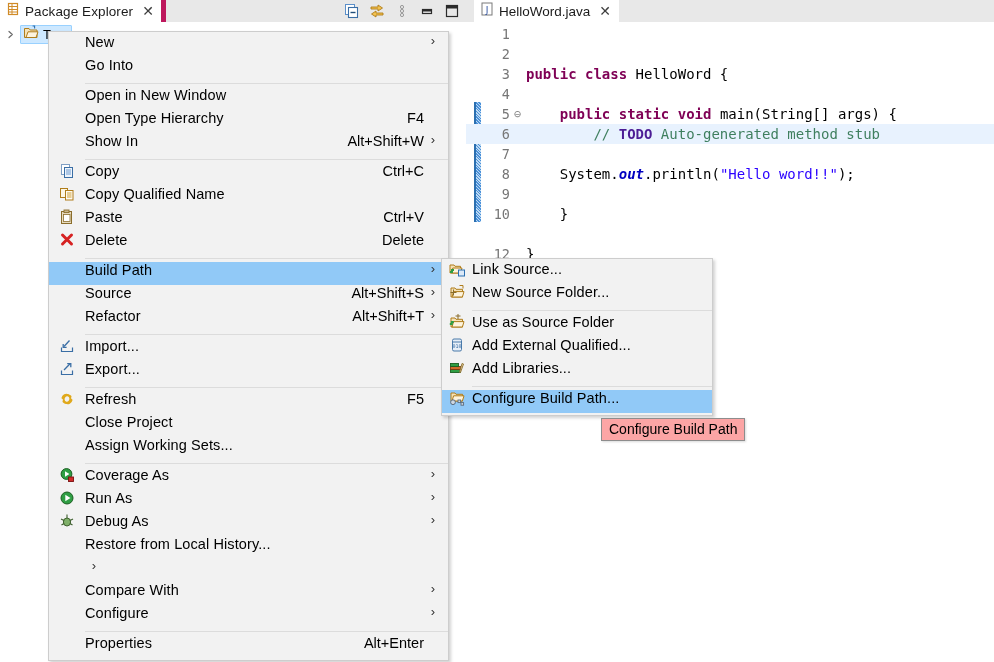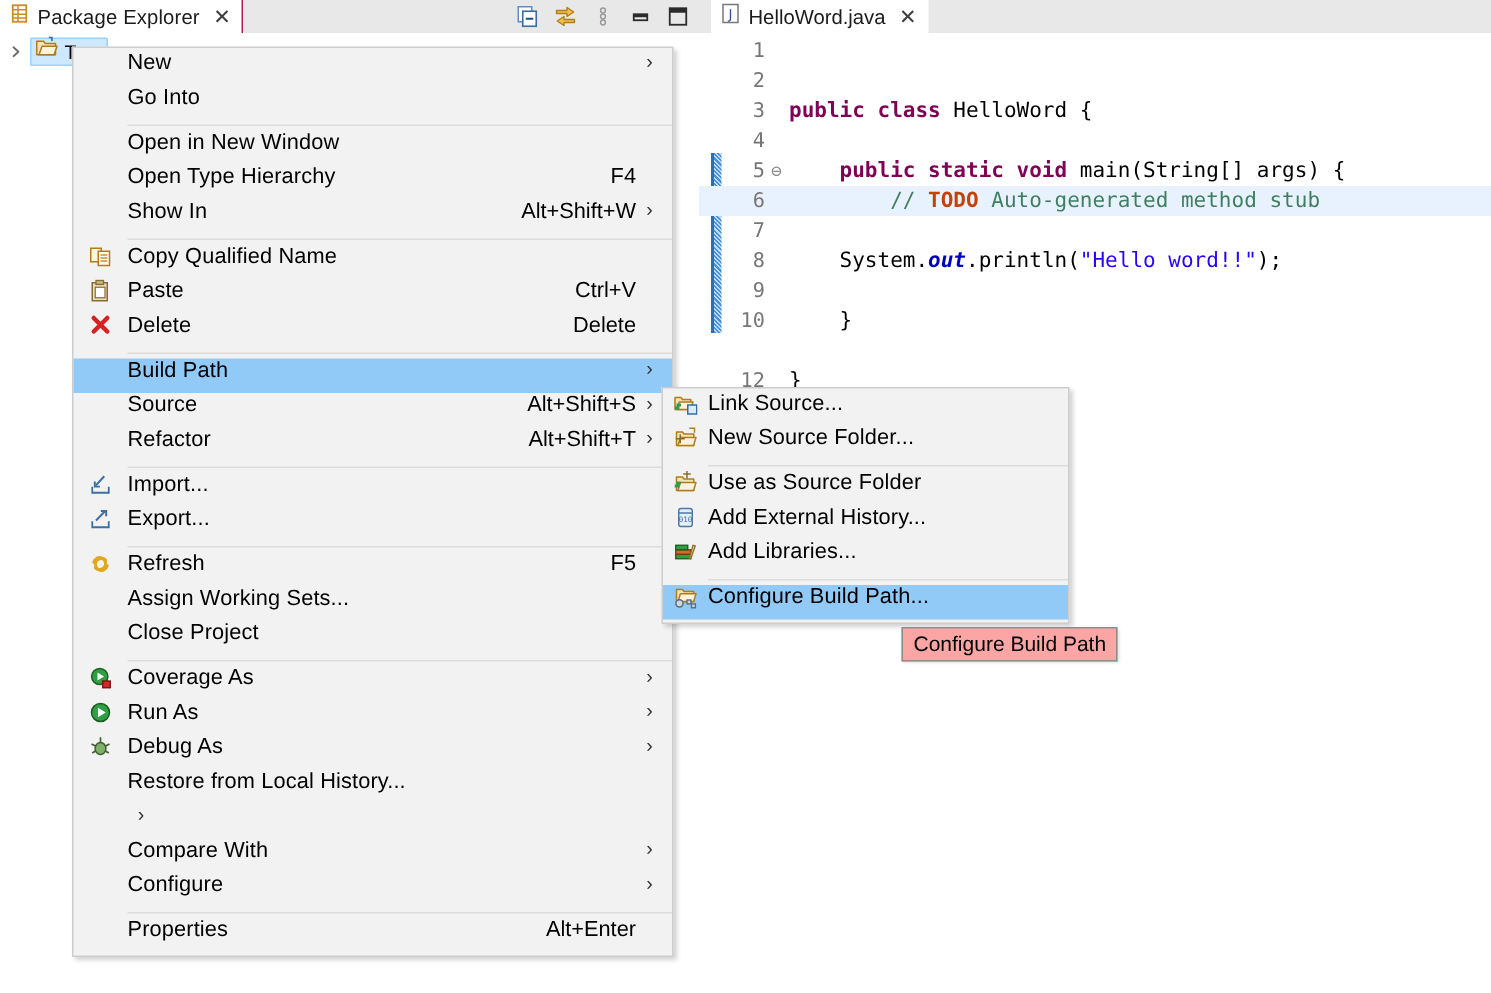--- a/index.html
+++ b/index.html
@@ -16,21 +16,21 @@
   .explorer { position: absolute; left: 0; top: 0; width: 466px; height: 662px; background: #ffffff; }
   .view-tabbar {
     position: absolute; left: 0; top: 0; width: 466px; height: 22px;
     background: #e8e8e8;
   }
   .view-tab {
     position: absolute; left: 0; top: 0; height: 22px;
     display: flex; align-items: center; gap: 5px;
     padding: 0 7px 0 6px;
     background: #ffffff;
-    border-right: 1px solid #be185d;
+    border-right: 5px solid #be185d;
   }
   .view-tab .tab-title { font-size: 13.5px; color: #1b1b1b; letter-spacing: 0.1px; }
   .tab-close { font-size: 14px; color: #3d3d3d; line-height: 1; margin-left: 4px; }
   .view-toolbar {
     position: absolute; right: 2px; top: 0; height: 22px;
     display: flex; align-items: center; gap: 9px; padding-right: 4px;
   }
   .vt-ico { width: 16px; height: 16px; display: block; }
 
   
@@ -70,21 +70,21 @@
   }
   .fold { width: 12px; flex: none; font-family: "DejaVu Sans Mono", monospace;
           font-size: 12px; color: #8a8a8a; line-height: 20px; text-align: left; }
   .code {
     flex: 1; font-family: "DejaVu Sans Mono", monospace; font-size: 14px;
     line-height: 20px; color: #000; white-space: pre;
   }
   .cl.hl { background: #e8f2fe; }
   .kw { color: #7f0055; font-weight: bold; }
   .cmt { color: #3f7f5f; }
-  .todo { color: #c2410c; font-weight: bold; }
+  .todo { color: #4c1d95; font-weight: bold; }
   .str { color: #2a00ff; }
   .fld { color: #0000c0; font-style: italic; font-weight: bold; }
 
   
   .ctx {
     position: absolute; background: #f2f2f2;
     border: 1px solid #cdcdcd; box-shadow: 2px 2px 3px rgba(0,0,0,0.18);
     padding: 2px 0; box-sizing: border-box;
   }
   #ctx-main { left: 48px; top: 31px; width: 401px; }
@@ -303,20 +303,34 @@
       <div class="mi">
         <span class="ic"></span>
         <span class="lbl">Show In</span>
         <span class="acc">Alt+Shift+W</span>
         <span class="arr">›</span>
       </div>
       <div class="sep"></div>
       <div class="mi">
         <span class="ic">
           <svg width="16" height="16" viewBox="0 0 16 16">
+            <rect x="2.5" y="1.5" width="8" height="10" fill="#fff" stroke="#7f9fc4" stroke-width="1"></rect>
+            <rect x="5.5" y="4.5" width="8" height="10" fill="#eef4fb" stroke="#3a6ea5" stroke-width="1"></rect>
+            <line x1="7" y1="7" x2="12" y2="7" stroke="#5b8fc9" stroke-width="0.9"></line>
+            <line x1="7" y1="9" x2="12" y2="9" stroke="#5b8fc9" stroke-width="0.9"></line>
+            <line x1="7" y1="11" x2="12" y2="11" stroke="#5b8fc9" stroke-width="0.9"></line>
+          </svg>
+        </span>
+        <span class="lbl">Copy</span>
+        <span class="acc">Ctrl+C</span>
+        <span class="arr"></span>
+      </div>
+      <div class="mi">
+        <span class="ic">
+          <svg width="16" height="16" viewBox="0 0 16 16">
             <rect x="1.5" y="2.5" width="7" height="9" fill="#fdf6e3" stroke="#b07d1a" stroke-width="1"></rect>
             <rect x="6.5" y="4.5" width="7.5" height="9.5" fill="#fffaf0" stroke="#b07d1a" stroke-width="1"></rect>
             <line x1="8" y1="7" x2="12.5" y2="7" stroke="#c8961f" stroke-width="0.9"></line>
             <line x1="8" y1="9" x2="12.5" y2="9" stroke="#c8961f" stroke-width="0.9"></line>
             <line x1="8" y1="11" x2="12.5" y2="11" stroke="#c8961f" stroke-width="0.9"></line>
           </svg>
         </span>
         <span class="lbl">Copy Qualified Name</span>
         <span class="acc"></span>
         <span class="arr"></span>
@@ -394,27 +408,27 @@
             <path d="M11.5 5.5a4 4 0 1 0 1 3.6" fill="none" stroke="#e0a91c" stroke-width="2" stroke-linecap="round"></path>
             <path d="M4.5 10.5a4 4 0 1 0-1-3.6" fill="none" stroke="#e0a91c" stroke-width="2" stroke-linecap="round"></path>
           </svg>
         </span>
         <span class="lbl">Refresh</span>
         <span class="acc">F5</span>
         <span class="arr"></span>
       </div>
       <div class="mi">
         <span class="ic"></span>
+        <span class="lbl">Close Project</span>
+        <span class="acc"></span>
+        <span class="arr"></span>
+      </div>
+      <div class="mi">
+        <span class="ic"></span>
         <span class="lbl">Assign Working Sets...</span>
-        <span class="acc"></span>
-        <span class="arr"></span>
-      </div>
-      <div class="mi">
-        <span class="ic"></span>
-        <span class="lbl">Close Project</span>
         <span class="acc"></span>
         <span class="arr"></span>
       </div>
       <div class="sep"></div>
       <div class="mi">
         <span class="ic">
           <svg width="16" height="16" viewBox="0 0 16 16">
             <circle cx="7.5" cy="7" r="5.4" fill="#2f9e44" stroke="#1b5e20" stroke-width="1"></circle>
             <path d="M6 4.3 L10.4 7 L6 9.7 Z" fill="#ffffff"></path>
             <rect x="9.5" y="10" width="5" height="4.5" fill="#cf2b2b" stroke="#7a1010" stroke-width="0.9"></rect>
@@ -518,21 +532,21 @@
         <span class="lbl">Use as Source Folder</span>
       </div>
       <div class="mi">
         <span class="ic">
           <svg width="16" height="16" viewBox="0 0 16 16">
             <rect x="3.5" y="2" width="9" height="12" rx="1.5" fill="#e6eef7" stroke="#4a7aaa" stroke-width="1"></rect>
             <line x1="3.5" y1="5" x2="12.5" y2="5" stroke="#4a7aaa" stroke-width="1"></line>
             <text x="8" y="11" font-size="5" font-family="DejaVu Sans Mono, monospace" fill="#3a6ea5" text-anchor="middle">010</text>
           </svg>
         </span>
-        <span class="lbl">Add External History...</span>
+        <span class="lbl">Add External Qualified...</span>
       </div>
       <div class="mi">
         <span class="ic">
           <svg width="16" height="16" viewBox="0 0 16 16">
             <rect x="1.5" y="9.5" width="10" height="3" fill="#2f9e44" stroke="#1b5e20" stroke-width="0.9"></rect>
             <rect x="1.5" y="6.5" width="10" height="3" fill="#cf6b2b" stroke="#7a3a10" stroke-width="0.9"></rect>
             <rect x="1.5" y="3.5" width="8" height="3" fill="#2f9e44" stroke="#1b5e20" stroke-width="0.9"></rect>
             <path d="M11.5 12.5 L14.5 4 L13 3.5 L10.5 12.3 Z" fill="#f0dcb0" stroke="#8a6d2b" stroke-width="0.9"></path>
           </svg>
         </span>

